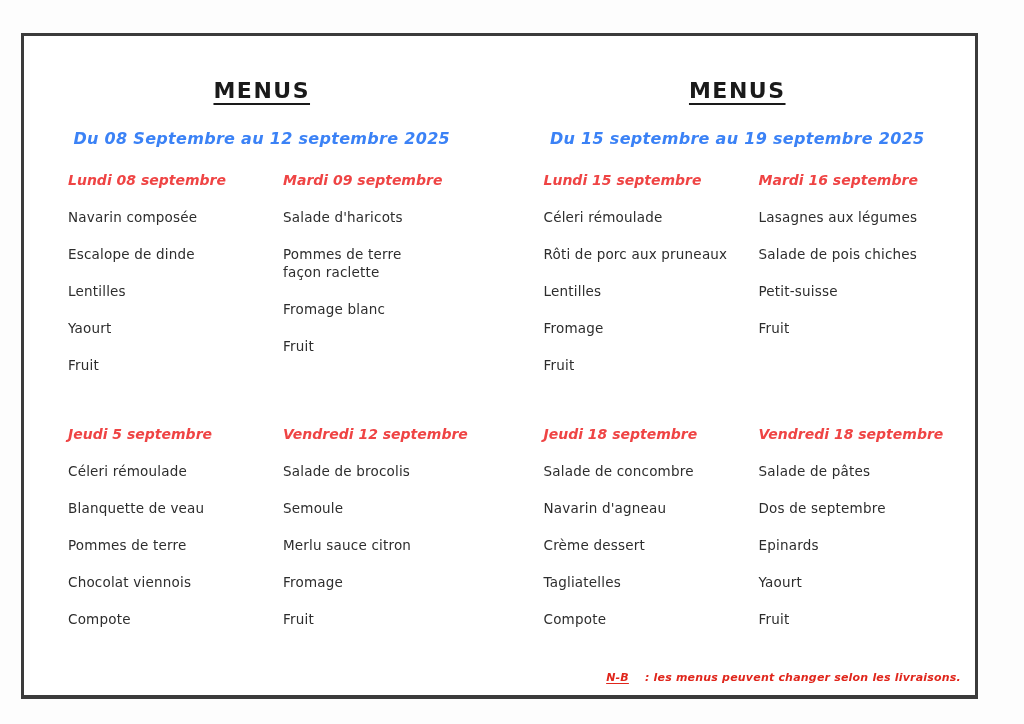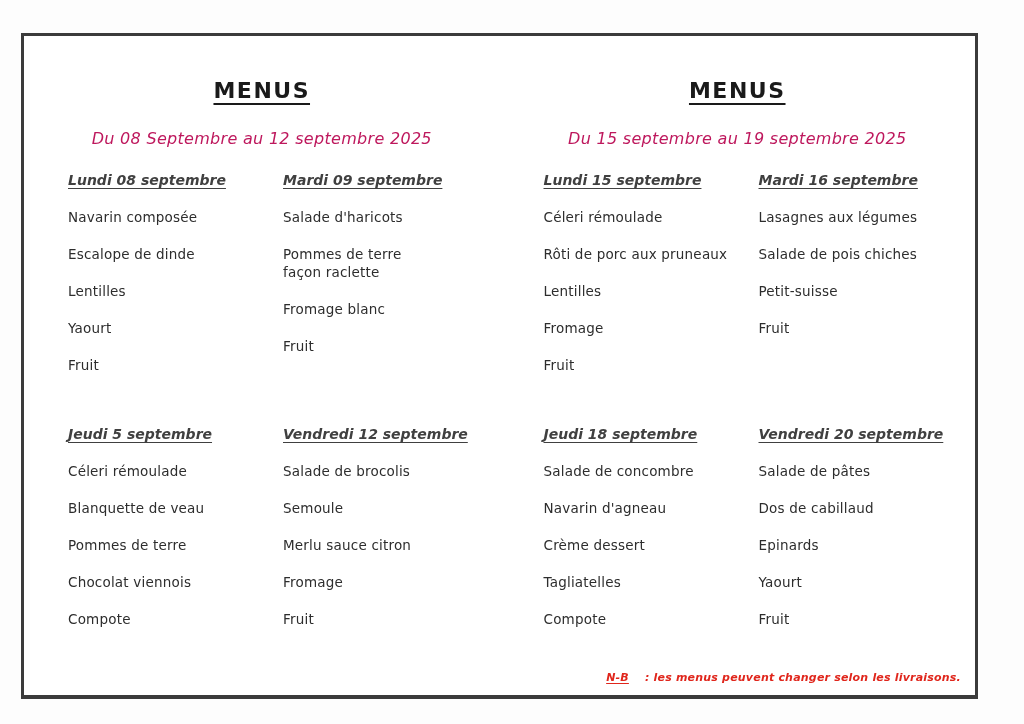--- a/index.html
+++ b/index.html
@@ -26,37 +26,36 @@
     font-size: 22px; font-weight: bold; letter-spacing: 1.5px;
     color: #1a1a1a;
     text-decoration: underline;
     text-underline-offset: 5px;
     text-decoration-thickness: 2px;
     line-height: 26px;
   }
   .subtitle {
     text-align: center;
     margin-top: 25px;
-    font-size: 16px; font-weight: normal; font-style: italic;
-    color: #be185d;
+    font-size: 16px; font-weight: bold; font-style: italic;
+    color: #3b82f6;
     line-height: 20px;
     letter-spacing: 0.3px;
   }
   .days {
     margin-top: 21px;
     padding-left: 44px;
     display: grid;
     grid-template-columns: 215px 1fr;
     grid-auto-rows: 254px;
   }
   .day-header {
     font-size: 14px; font-weight: bold; font-style: italic;
-    color: #404040;
+    color: #ef4444;
     line-height: 18px;
-    text-decoration: underline;
     text-underline-offset: 3px;
     display: inline-block;
   }
   .item {
     margin-top: 19px;
     font-size: 13.5px;
     line-height: 18px;
     letter-spacing: 0.2px;
     color: #2d2d2d;
     white-space: pre-line;
@@ -152,24 +151,24 @@
           <h3 class="day-header">Jeudi 18 septembre</h3>
           <div class="items">
               <div class="item">Salade de concombre</div>
               <div class="item">Navarin d'agneau</div>
               <div class="item">Crème dessert</div>
               <div class="item">Tagliatelles</div>
               <div class="item">Compote</div>
             </div>
         </div>
         <div class="day">
-          <h3 class="day-header">Vendredi 20 septembre</h3>
+          <h3 class="day-header">Vendredi 18 septembre</h3>
           <div class="items">
               <div class="item">Salade de pâtes</div>
-              <div class="item">Dos de cabillaud</div>
+              <div class="item">Dos de septembre</div>
               <div class="item">Epinards</div>
               <div class="item">Yaourt</div>
               <div class="item">Fruit</div>
             </div>
         </div>
       </div>
     </section>
 
     <div class="note">
       <span class="note-label">N-B</span><span class="note-text">: les menus peuvent changer selon les livraisons.</span>

